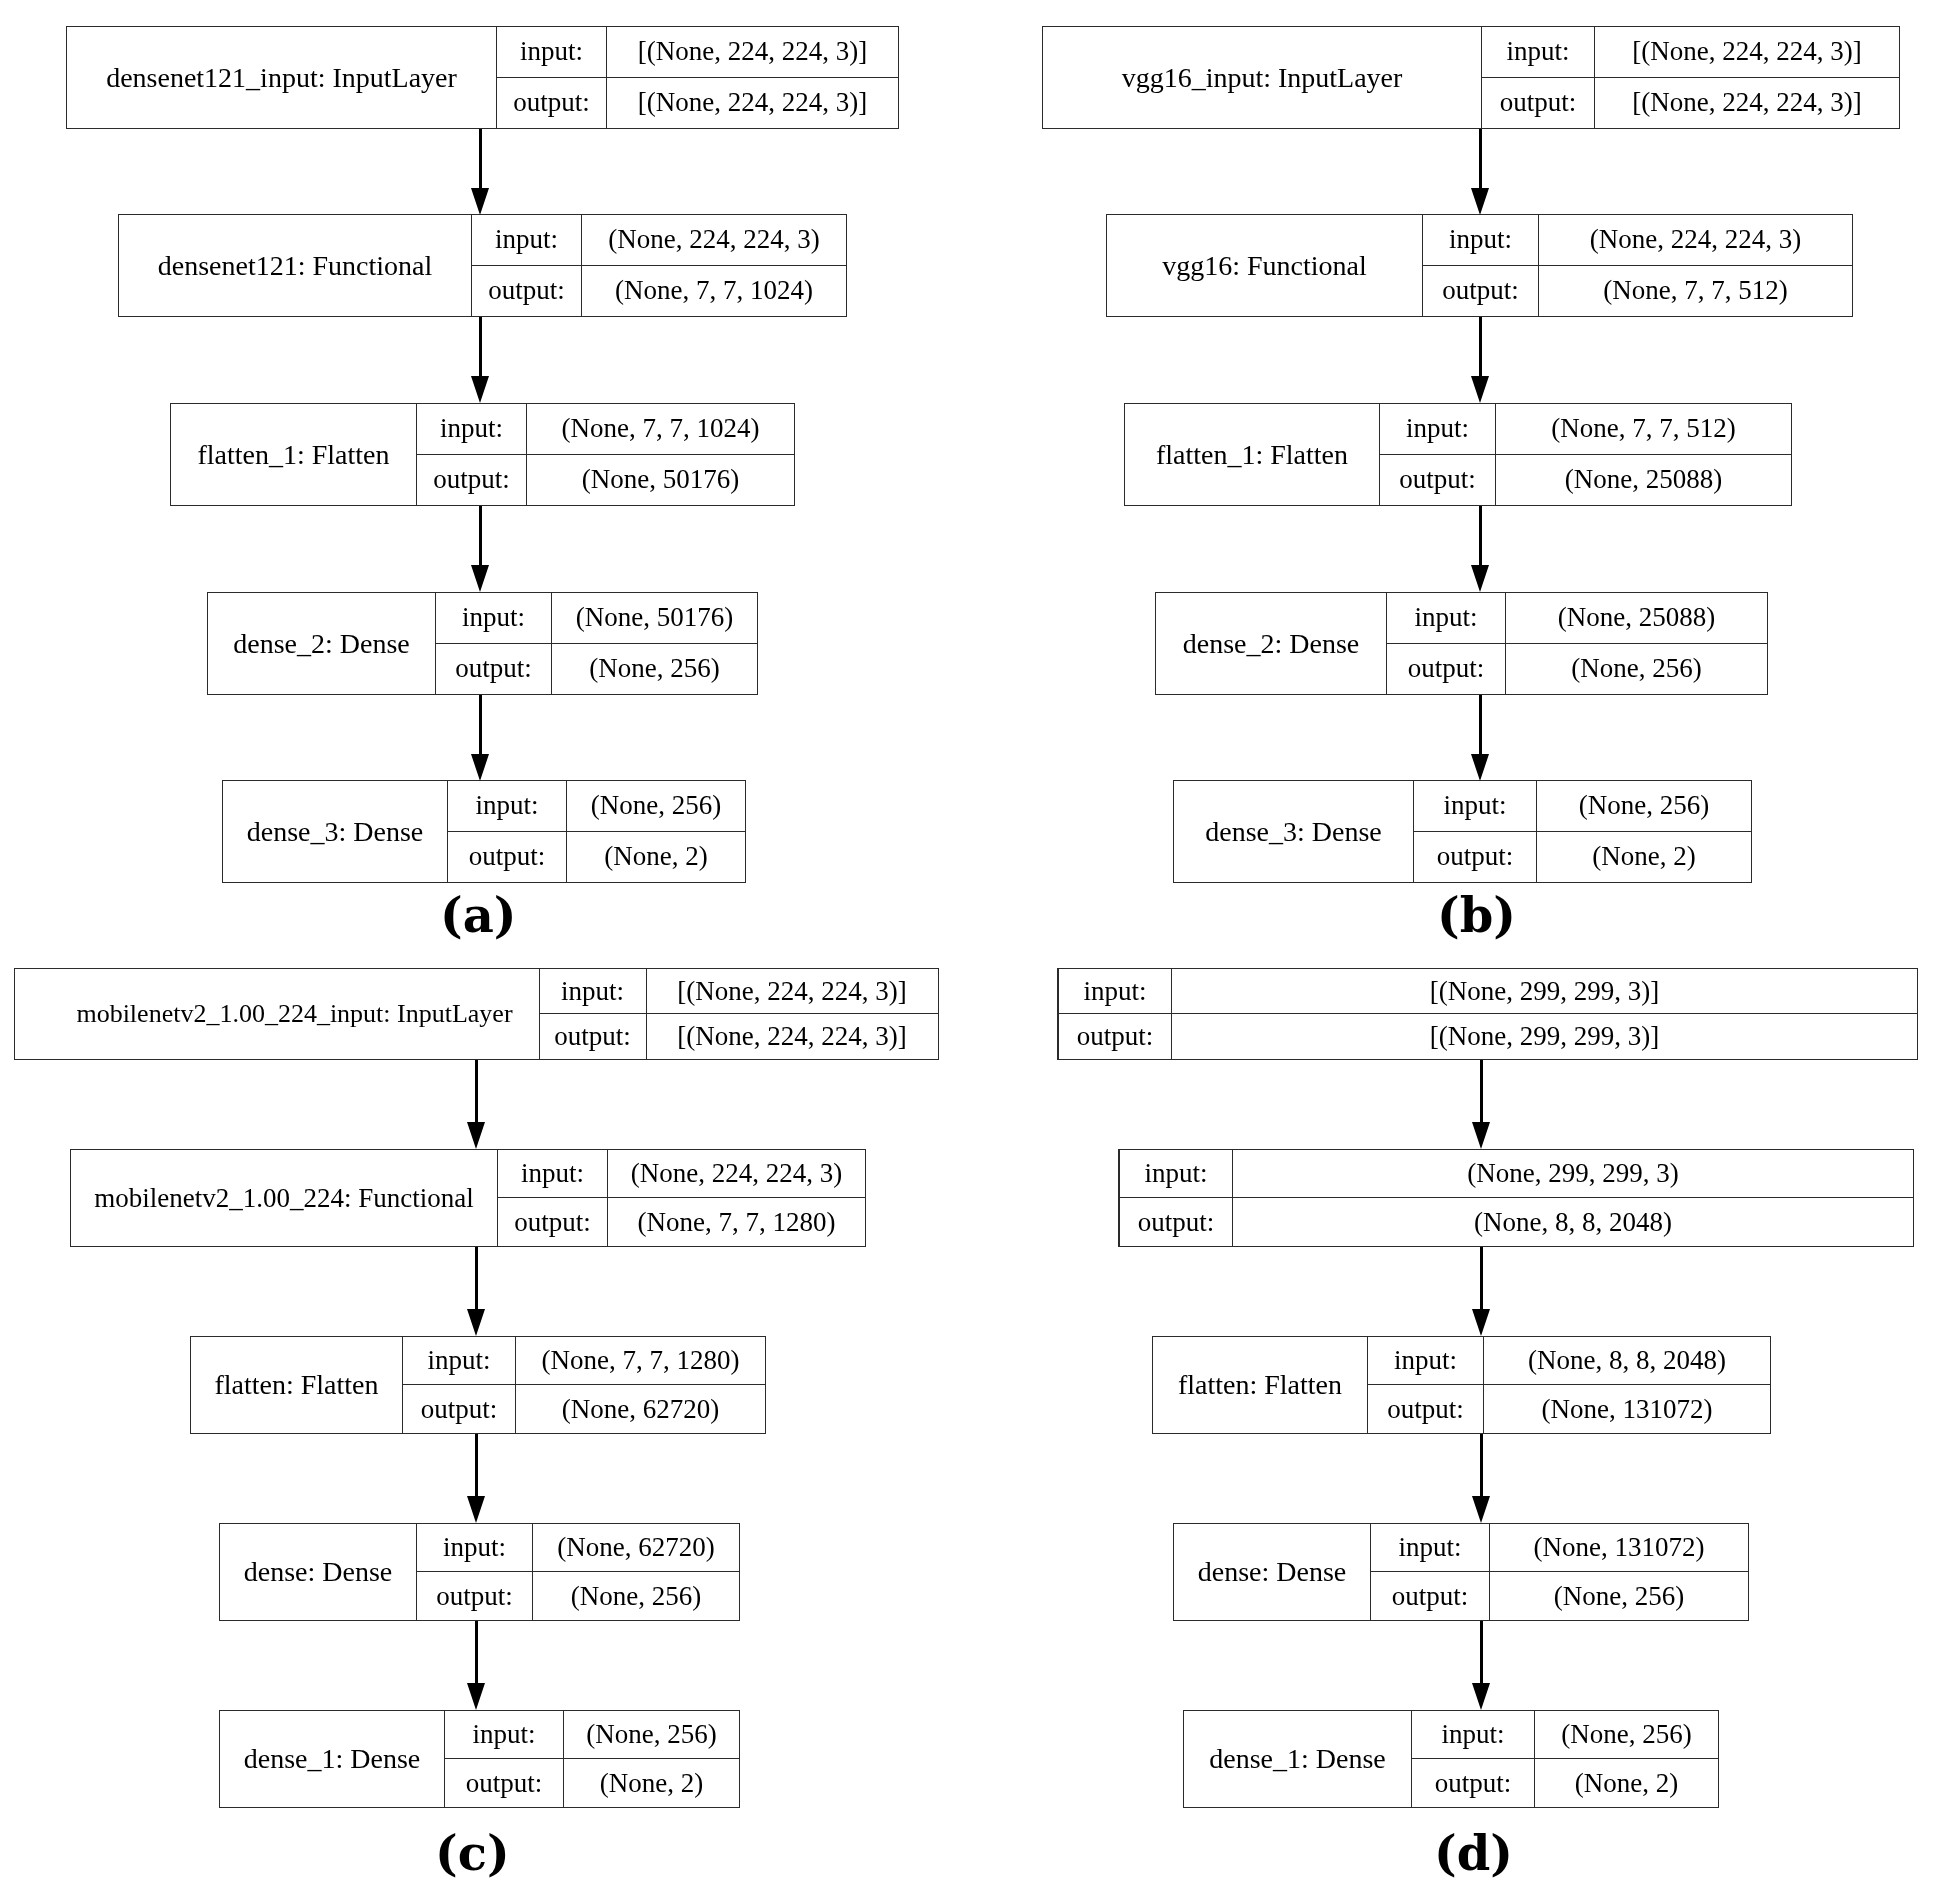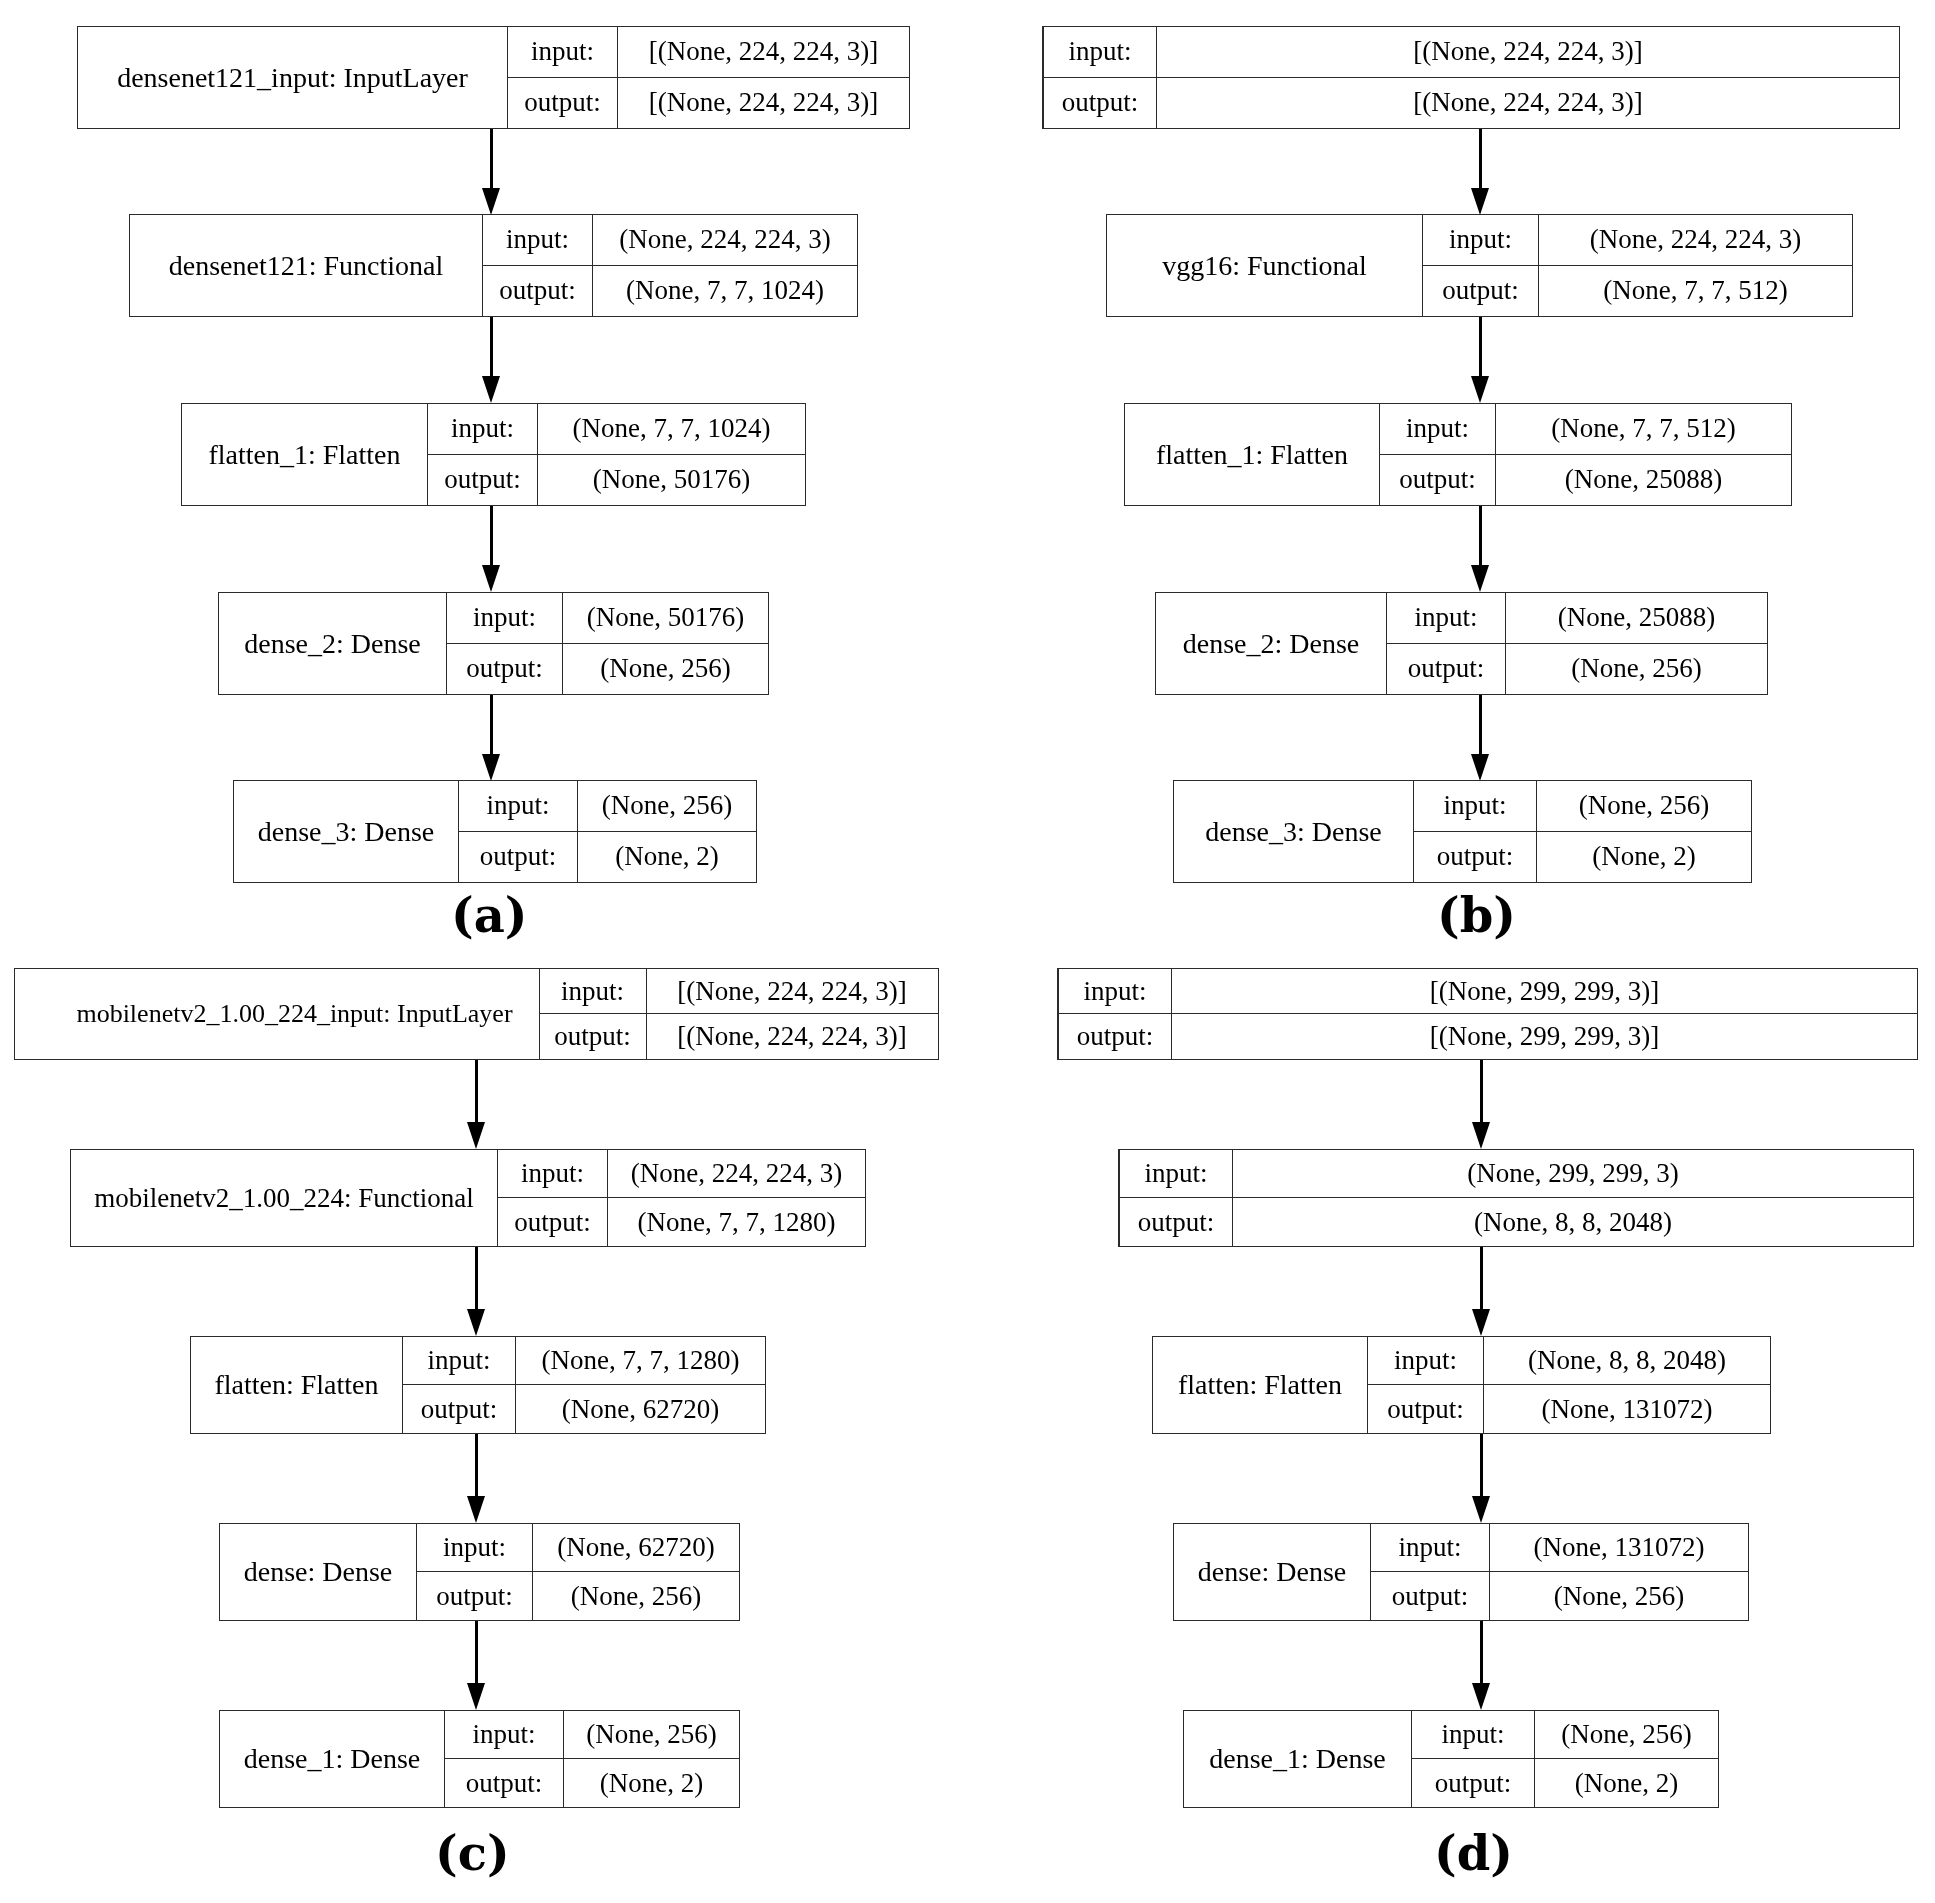--- a/index.html
+++ b/index.html
@@ -107,21 +107,21 @@
     font-family: "DejaVu Serif", "Liberation Serif", serif;
     font-weight: bold;
     font-size: 48px;
     line-height: 1;
     white-space: nowrap;
   }
 </style>
 </head>
 <body>
 
-<div class="panel" style="left:16px; top:0px; width:931px; height:950px;padding-left:48px;">
+<div class="panel" style="left:5px; top:0px; width:931px; height:950px;padding-left:48px;">
 
   <div class="node" style="left:61px; top:26px; width:833px; height:103px;">
     <div class="name-cell" style="width:429px;">densenet121_input: InputLayer</div>
     <div class="io-block">
       <div class="io-row top">
         <div class="io-key" style="width:110px;">input:</div>
         <div class="io-val">[(None, 224, 224, 3)]</div>
       </div>
       <div class="io-row">
         <div class="io-key" style="width:110px;">output:</div>
@@ -205,20 +205,21 @@
       </div>
     </div>
   </div>
 
   <div class="caption" style="left:435px; top:891px;">(a)</div>
 </div>
 
 <div class="panel" style="left:1005px; top:0px; width:931px; height:950px;">
 
   <div class="node" style="left:37px; top:26px; width:858px; height:103px;">
+    <div class="name-cell" style="width:438px;">vgg16_input: InputLayer</div>
     <div class="io-block">
       <div class="io-row top">
         <div class="io-key" style="width:113px;">input:</div>
         <div class="io-val">[(None, 224, 224, 3)]</div>
       </div>
       <div class="io-row">
         <div class="io-key" style="width:113px;">output:</div>
         <div class="io-val">[(None, 224, 224, 3)]</div>
       </div>
     </div>

